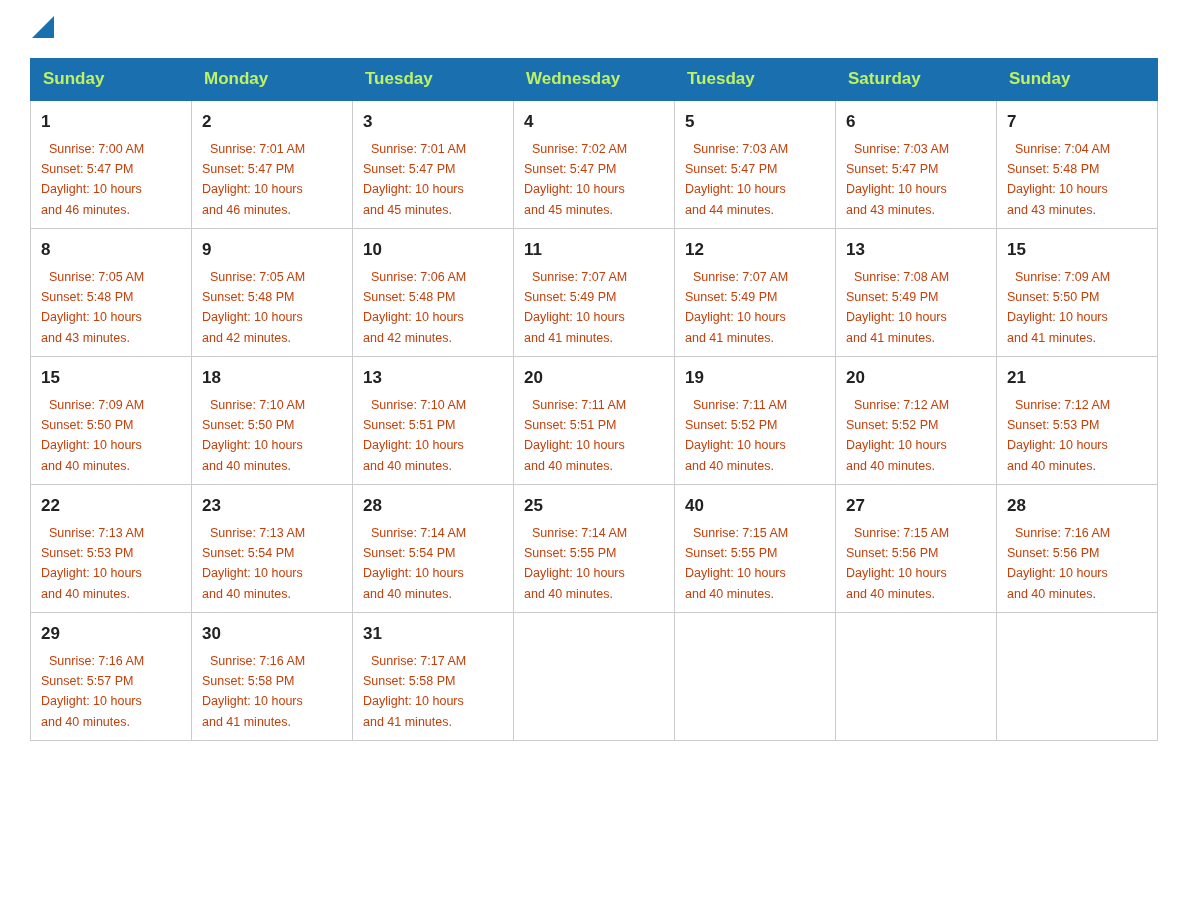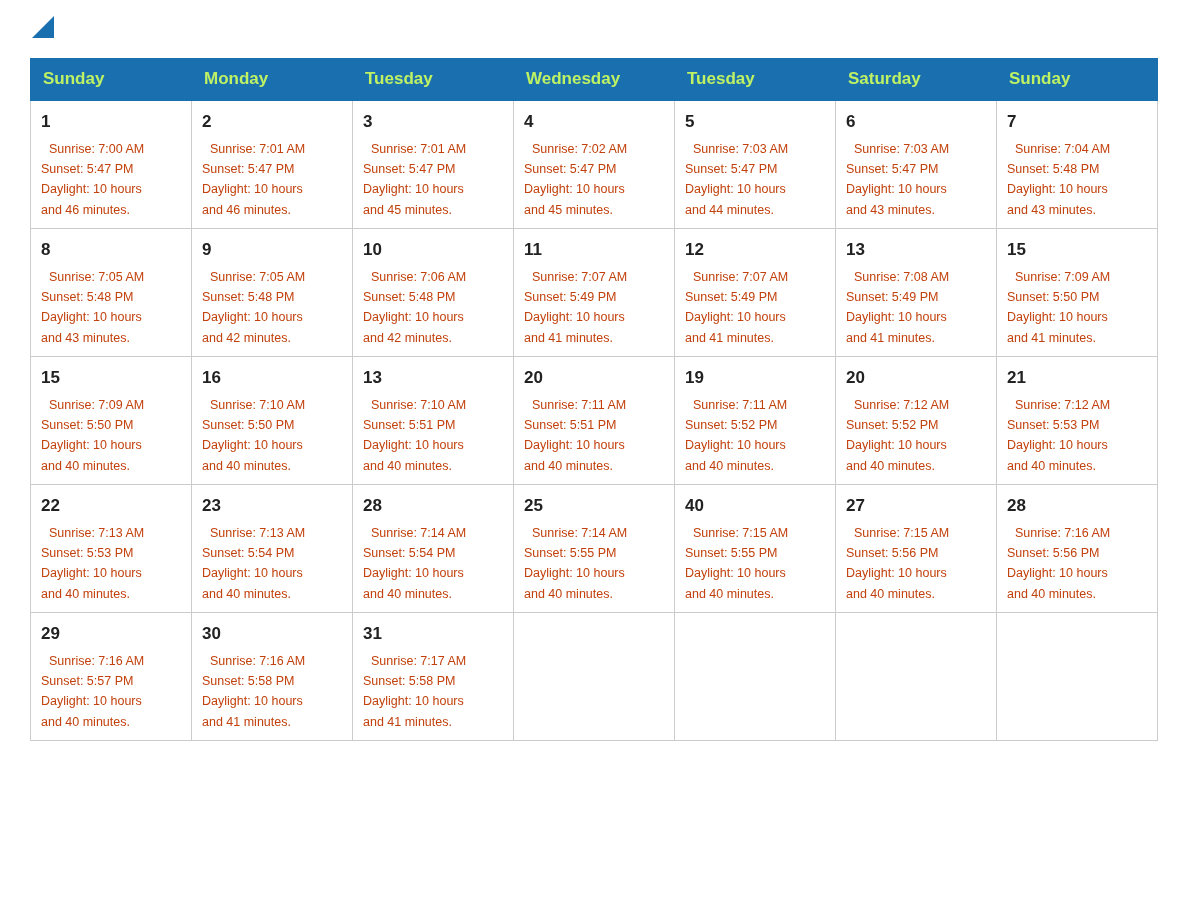--- a/index.html
+++ b/index.html
@@ -196,21 +196,21 @@
         <span class="day-number">15</span>
         <span class="day-info">Sunrise: 7:09 AM<br>Sunset: 5:50 PM<br>Daylight: 10 hours<br>and 41 minutes.</span>
       </td>
       </tr>
       <tr>
         <td>
         <span class="day-number">15</span>
         <span class="day-info">Sunrise: 7:09 AM<br>Sunset: 5:50 PM<br>Daylight: 10 hours<br>and 40 minutes.</span>
       </td>
         <td>
-        <span class="day-number">16</span>
+        <span class="day-number">18</span>
         <span class="day-info">Sunrise: 7:10 AM<br>Sunset: 5:50 PM<br>Daylight: 10 hours<br>and 40 minutes.</span>
       </td>
         <td>
         <span class="day-number">13</span>
         <span class="day-info">Sunrise: 7:10 AM<br>Sunset: 5:51 PM<br>Daylight: 10 hours<br>and 40 minutes.</span>
       </td>
         <td>
         <span class="day-number">20</span>
         <span class="day-info">Sunrise: 7:11 AM<br>Sunset: 5:51 PM<br>Daylight: 10 hours<br>and 40 minutes.</span>
       </td>

